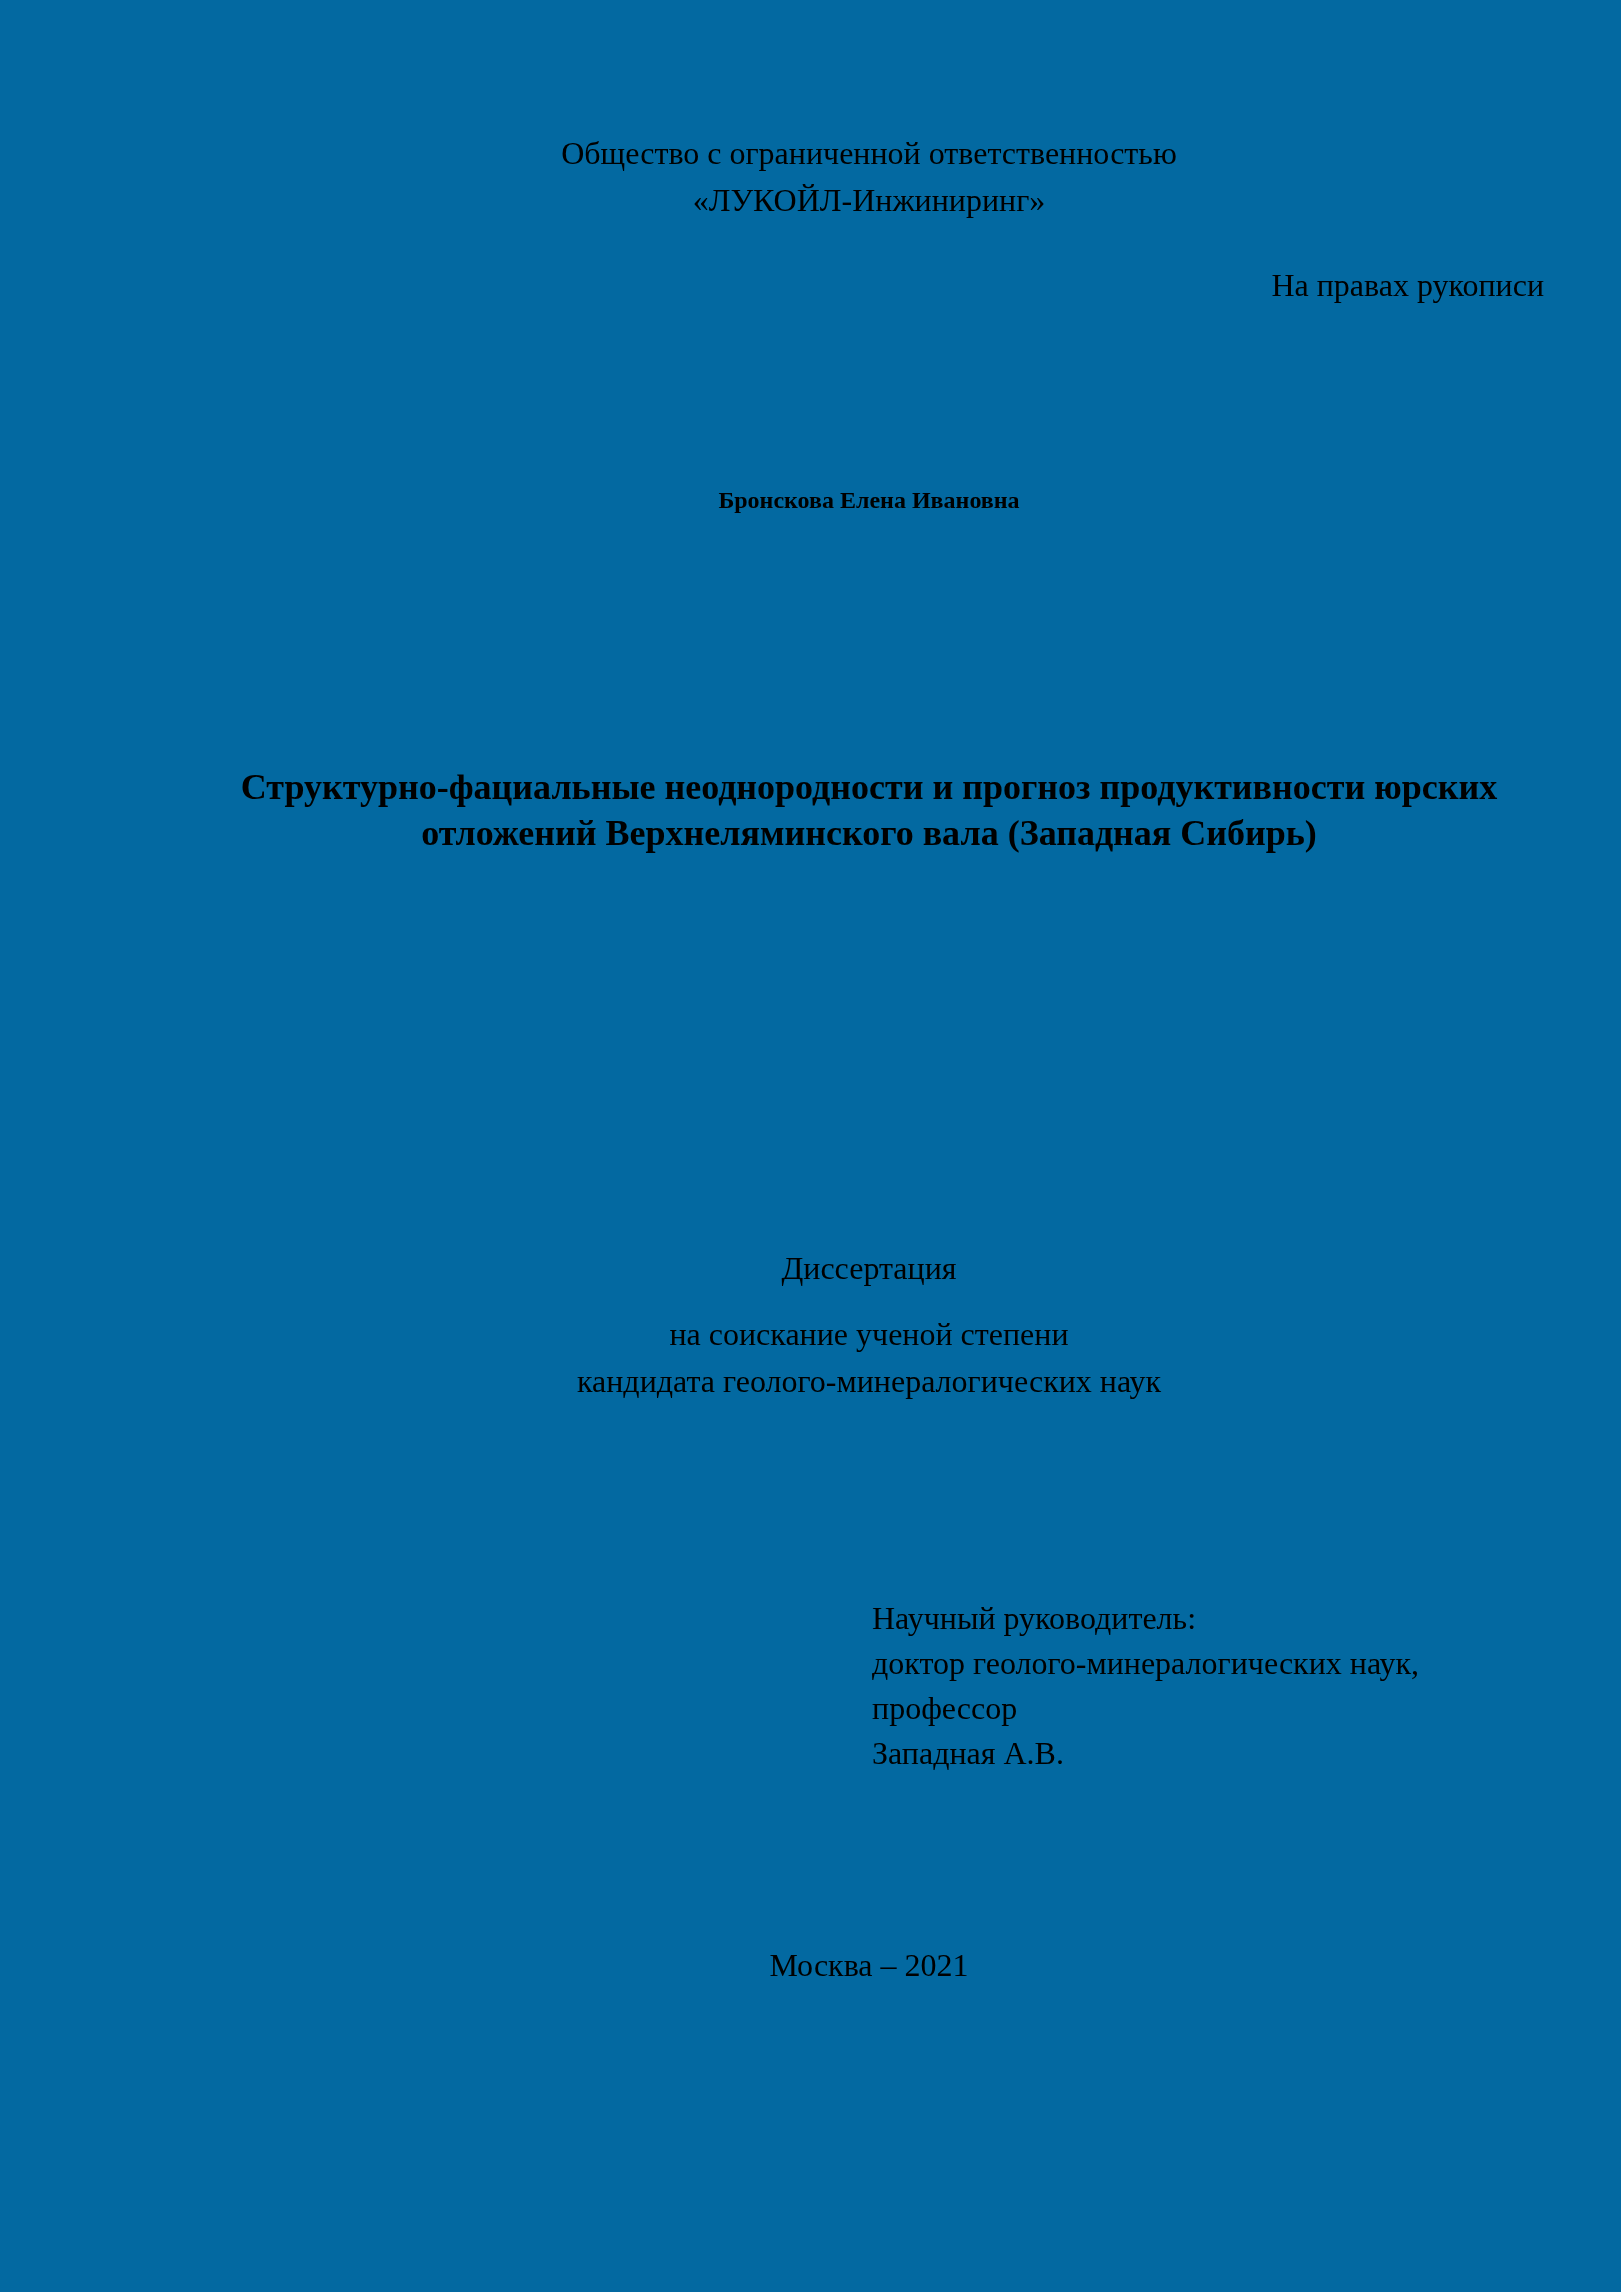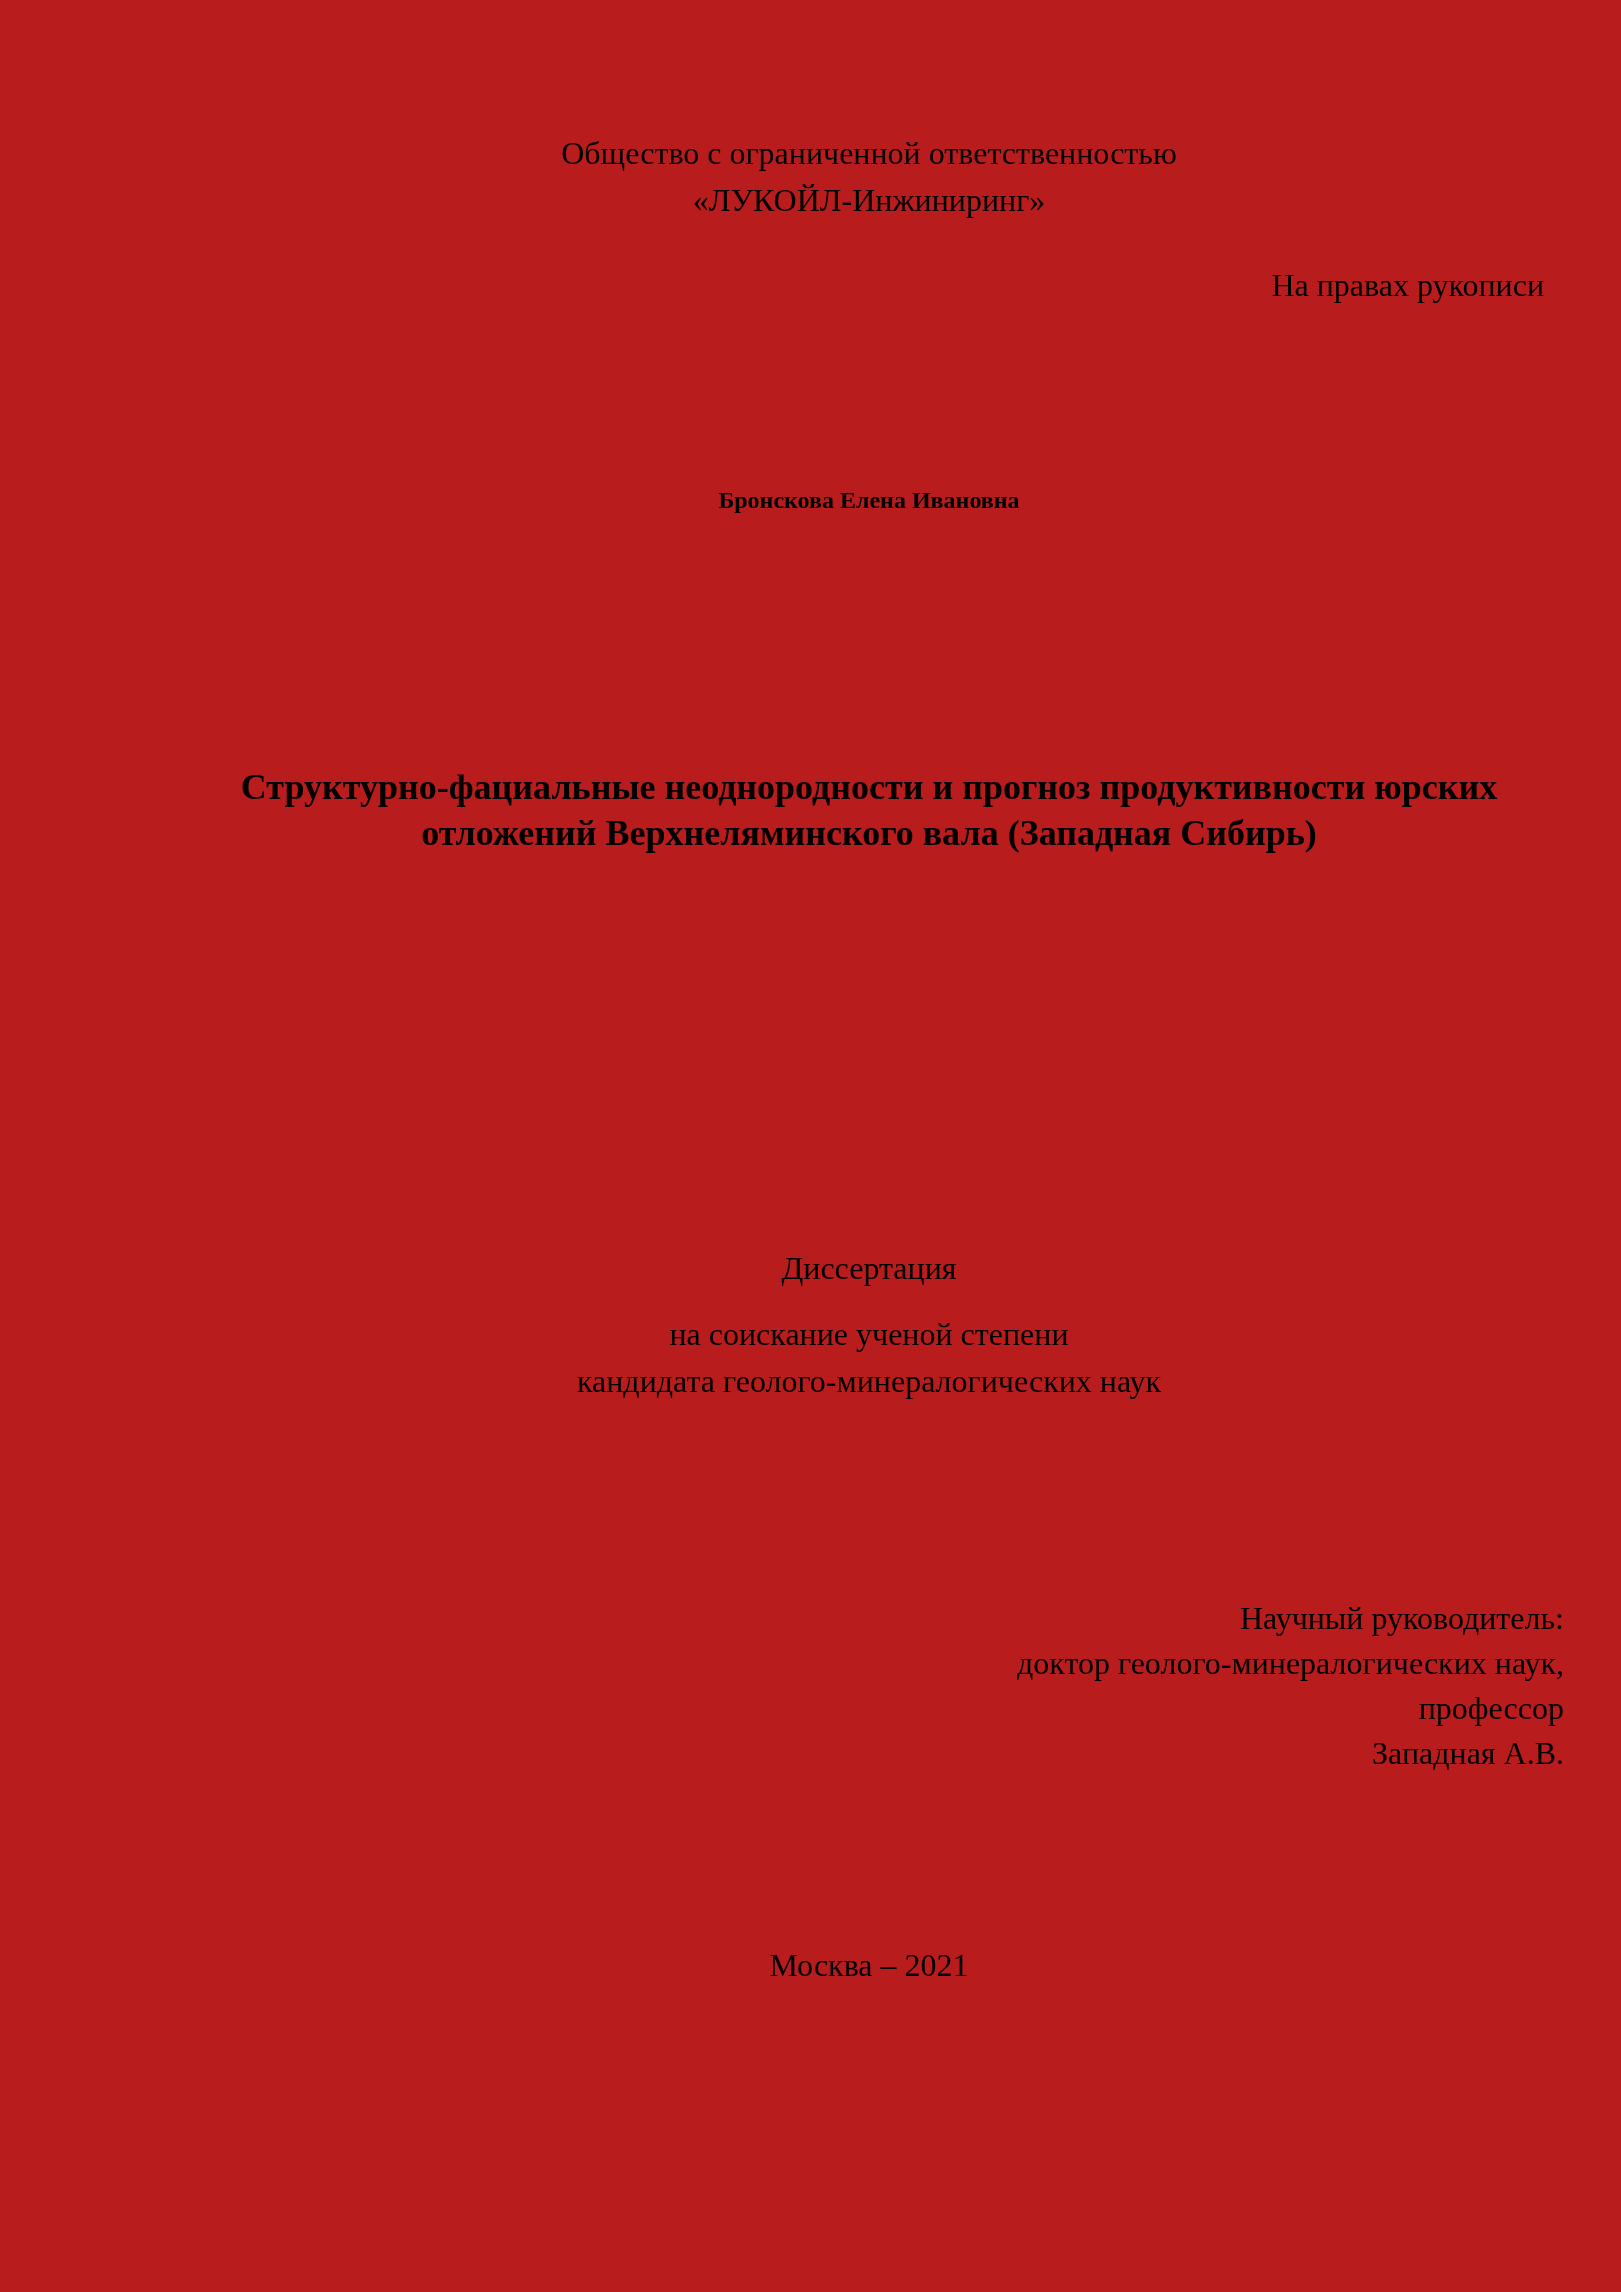--- a/index.html
+++ b/index.html
@@ -5,38 +5,37 @@
     * { margin: 0; padding: 0; box-sizing: border-box; }
     html, body {
       background: #ffffff;
       font-family: "Liberation Serif", "DejaVu Serif", serif;
       color: #000000;
     }
     .page {
       position: relative;
       width: 1621px;
       height: 2293px;
-      background: #b91c1c;
+      background: #0369a1;
       overflow: hidden;
     }
     
     .block {
       position: absolute;
       left: 194px;
       width: 1350px;
       font-size: 32px;
       line-height: 47px;
       text-align: center;
       white-space: nowrap;
     }
     .block.left-col {
       left: 872px;
       width: 686px;
-      text-align: right;
-      margin-left: 6px;
+      text-align: left;
     }
     .org-block        { top: 130px; }
     .manuscript-note  { top: 262px; text-align: right; }
     .author-name      { top: 476px; font-size: 24px; font-weight: bold; line-height: 49px; }
     .title-block      { top: 764px; font-size: 36px; font-weight: bold; line-height: 46px; font-family: Liberation Serif, serif; }
     .specialty-block  { top: 1025px; }
     .thesis-type      { top: 1245px; }
     .degree-block     { top: 1311px; }
     .supervisor-block { top: 1596px; line-height: 45px; }
     .footer-line      { top: 1942px; }

